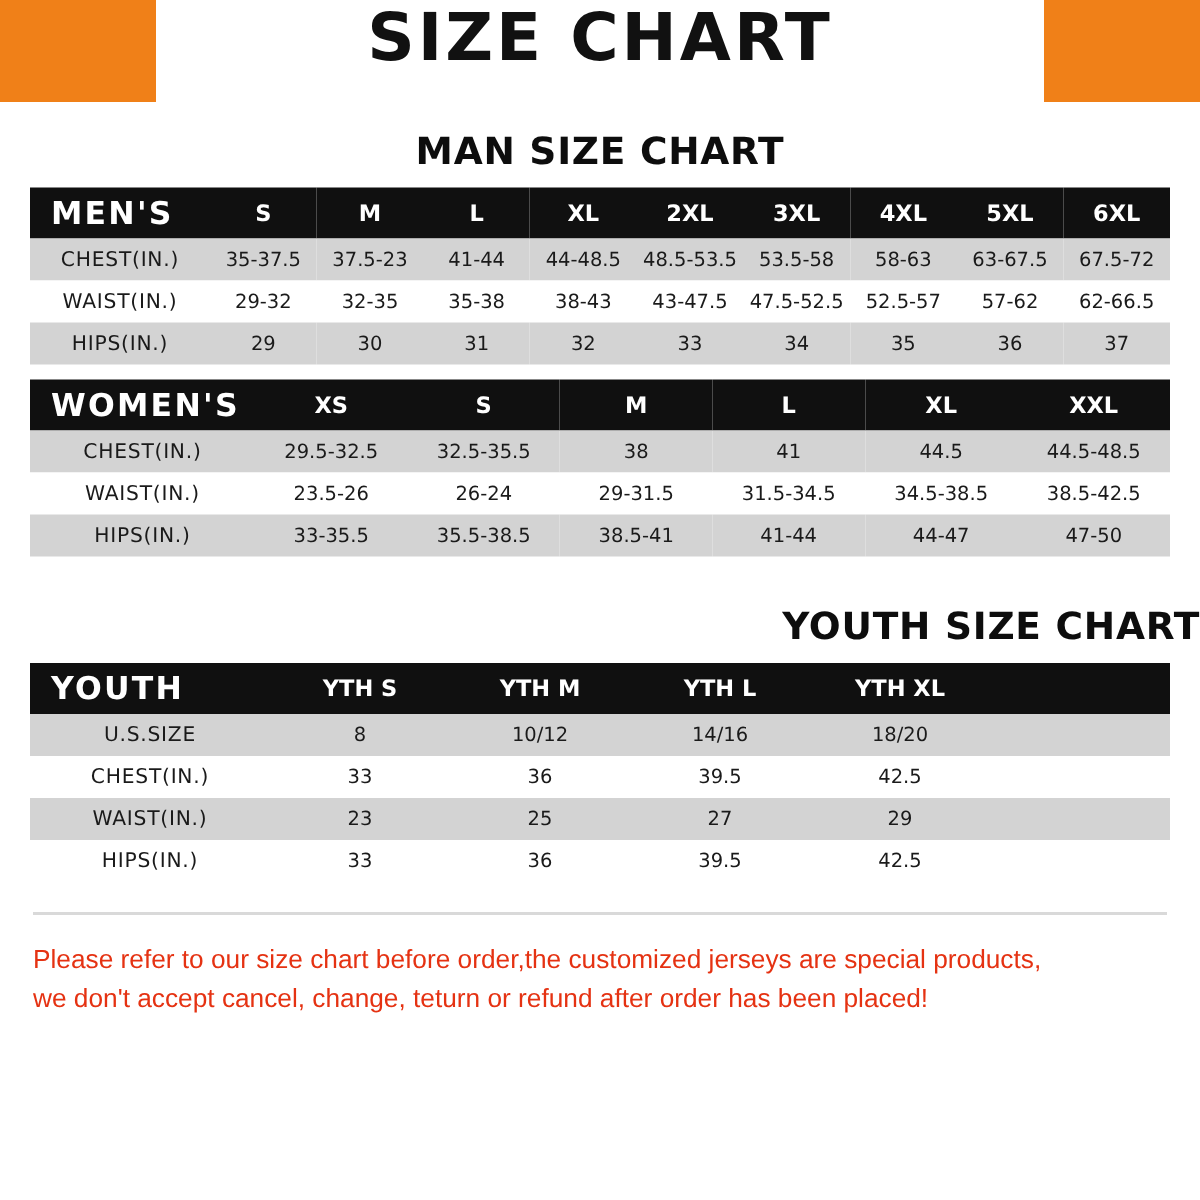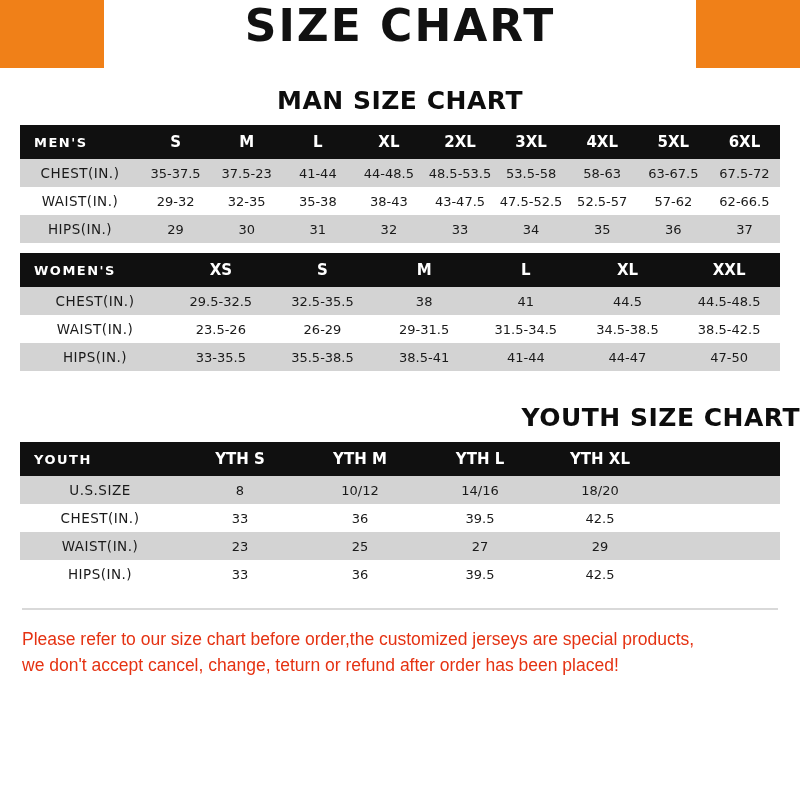--- a/index.html
+++ b/index.html
@@ -78,21 +78,21 @@
     background: #101010;
     color: #ffffff;
     font-weight: bold;
     font-size: 15px;
     height: 34px;
   }
   thead th.rowhead {
     text-align: left;
     padding-left: 14px;
     letter-spacing: 1.5px;
-    font-size: 13px;
+    font-size: 21px;
   }
   tbody td.rowhead {
     text-align: center;
     font-size: 13.5px;
     letter-spacing: 0.5px;
     margin-top: 30px;
   }
   tbody tr.shade td { background: #d3d3d3; }
   tbody tr.plain td { background: #ffffff; }
 
@@ -218,21 +218,21 @@
         <td>29.5-32.5</td>
         <td>32.5-35.5</td>
         <td>38</td>
         <td>41</td>
         <td>44.5</td>
         <td>44.5-48.5</td>
       </tr>
       <tr class="plain">
         <td class="rowhead">WAIST(IN.)</td>
         <td>23.5-26</td>
-        <td>26-29</td>
+        <td>26-24</td>
         <td>29-31.5</td>
         <td>31.5-34.5</td>
         <td>34.5-38.5</td>
         <td>38.5-42.5</td>
       </tr>
       <tr class="shade">
         <td class="rowhead">HIPS(IN.)</td>
         <td>33-35.5</td>
         <td>35.5-38.5</td>
         <td>38.5-41</td>

